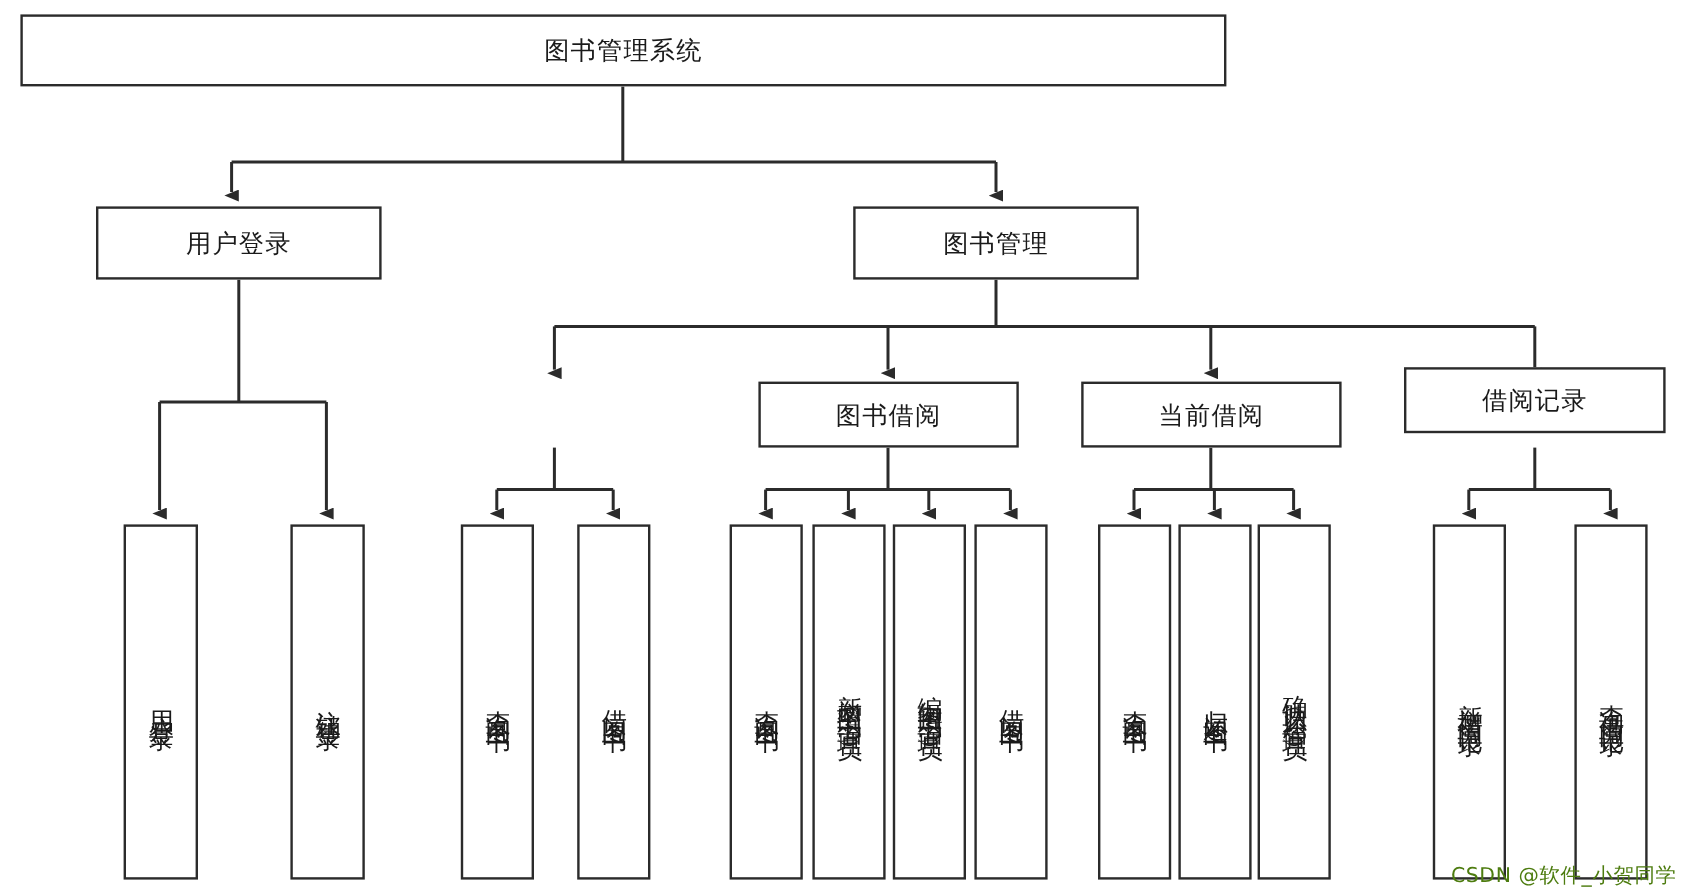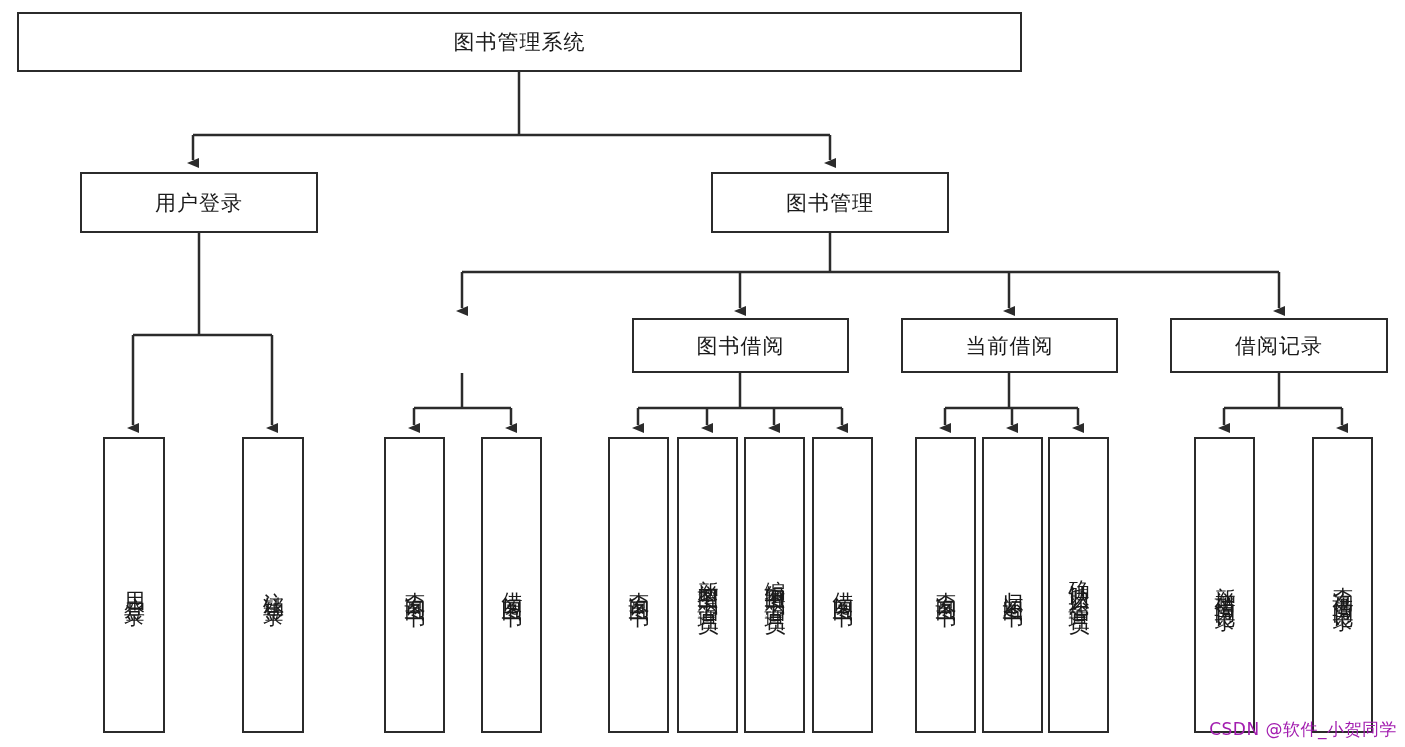--- a/index.html
+++ b/index.html
@@ -51,21 +51,21 @@
     text-align: center;
   }
   .node .hlabel {
     white-space: nowrap;
   }
   #watermark {
     position: absolute;
     right: 8px;
     bottom: 6px;
     font-size: 17px;
-    color: #a21caf;
+    color: #4d7c0f;
     letter-spacing: 0.5px;
     z-index: 5;
     white-space: nowrap;
   }
 </style>
 </head>
 <body>
 
 <div id="canvas">
 
@@ -132,21 +132,21 @@
   <div class="node h" style="left:711px; top:172px; width:238px; height:61px;font-family:Liberation Mono, monospace;">
     <span class="hlabel">图书管理</span>
   </div>
 
   <div class="node h" style="left:901px; top:318px; width:217px; height:55px;">
     <span class="hlabel">当前借阅</span>
   </div>
   <div class="node h" style="left:632px; top:318px; width:217px; height:55px;">
     <span class="hlabel">图书借阅</span>
   </div>
-  <div class="node h" style="left:1170px; top:318px; width:218px; height:55px;">
+  <div class="node h" style="left:1170px; top:306px; width:218px; height:55px;">
     <span class="hlabel">借阅记录</span>
   </div>
 
   <div class="node v" style="left:103px; top:437px; width:62px; height:296px;">
     <span class="vlabel">用户登录</span>
   </div>
   <div class="node v" style="left:242px; top:437px; width:62px; height:296px;">
     <span class="vlabel">注销登录</span>
   </div>
 

